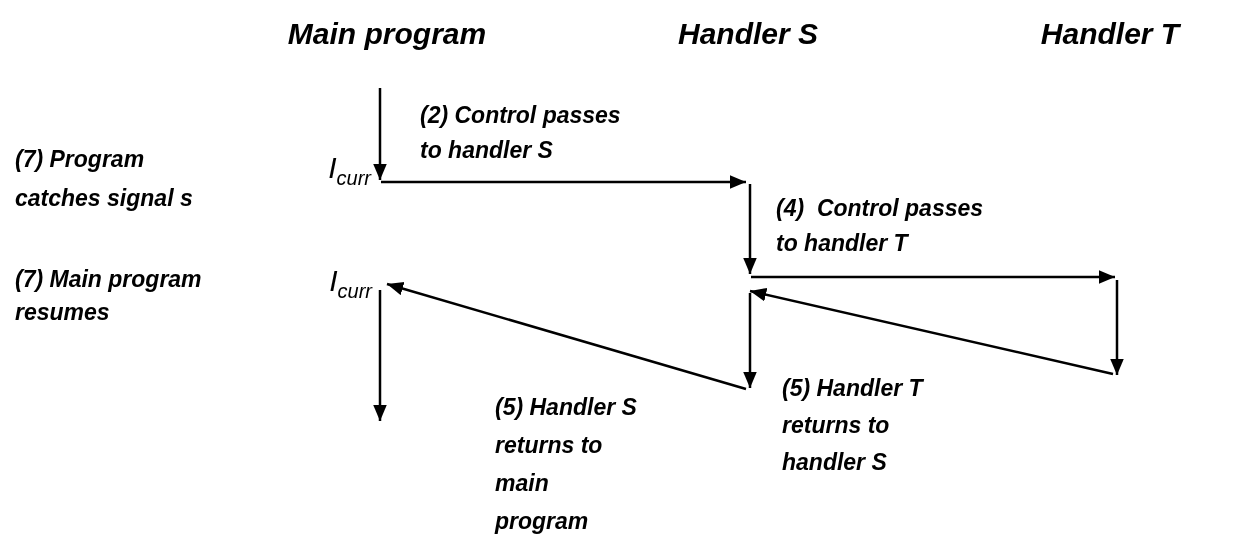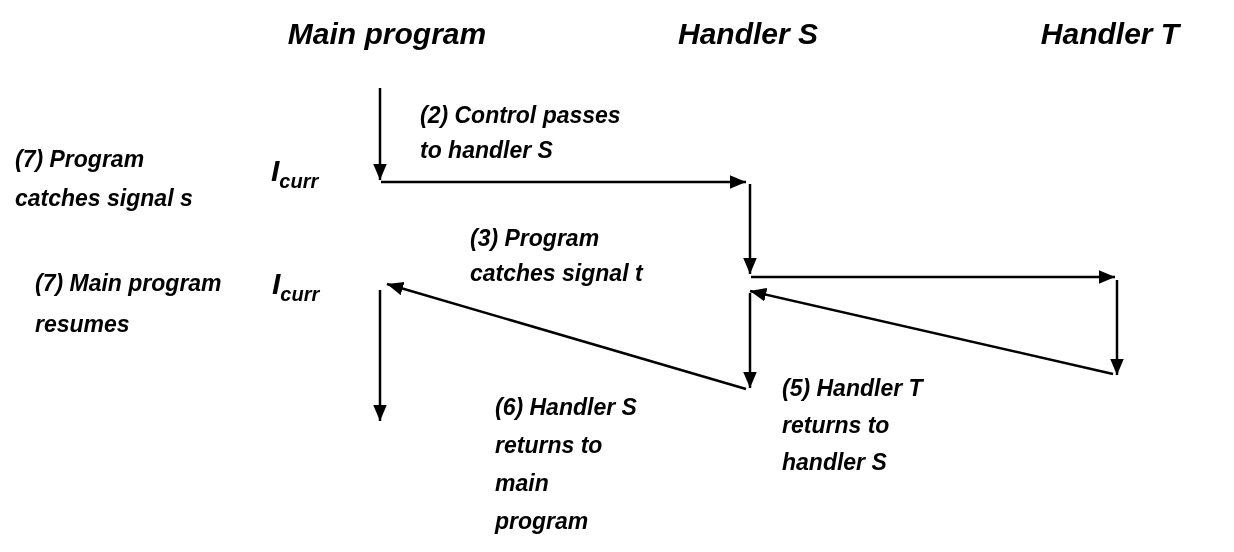--- a/index.html
+++ b/index.html
@@ -38,29 +38,29 @@
     position: absolute;
     font-size: 23px;
     font-weight: bold;
     font-style: italic;
     white-space: pre-wrap;
   }
   .lh35 { line-height: 35px; }
   .lh37 { line-height: 37px; }
   .lh38 { line-height: 38px; }
   .lh39 { line-height: 39px; }
-  .lh41 { line-height: 41px; margin-left: 20px; }
+  .lh41 { line-height: 33px; }
   .imark {
     position: absolute;
     width: 100px;
-    text-align: left;
+    text-align: right;
     font-size: 30px;
-    font-weight: bold;
+    font-weight: normal;
     font-style: italic;
-    line-height: 40px;
+    line-height: 34px;
     white-space: nowrap;
   }
   .imark .sub {
     font-size: 20px;
     position: relative;
     top: 7px;
     letter-spacing: 0px;
   }
 </style>
 </head>
@@ -86,26 +86,26 @@
   </svg>
 
   <div class="hdr" style="left:387px">Main program</div>
   <div class="hdr" style="left:748px">Handler S</div>
   <div class="hdr" style="left:1110px">Handler T</div>
 
   <div class="lbl lh39" style="left:15px;  top:140px">(7) Program
 catches signal s</div>
   <div class="lbl lh35" style="left:420px; top:98px">(2) Control passes
 to handler S</div>
-  <div class="lbl lh35" style="left:470px; top:221px">(3) Program
-catches signal t</div>
+  <div class="lbl lh35" style="left:776px; top:191px">(4)  Control passes
+to handler T</div>
   <div class="lbl lh37" style="left:782px; top:370px">(5) Handler T
 returns to
 handler S</div>
-  <div class="lbl lh38" style="left:495px; top:388px">(6) Handler S
+  <div class="lbl lh38" style="left:495px; top:388px">(5) Handler S
 returns to
 main
 program</div>
   <div class="lbl lh41" style="left:15px;  top:263px">(7) Main program
 resumes</div>
 
   <div class="imark" style="left:271px; top:151px">
     <span>I</span><span class="sub">curr</span>
   </div>
   <div class="imark" style="left:272px; top:264px">

